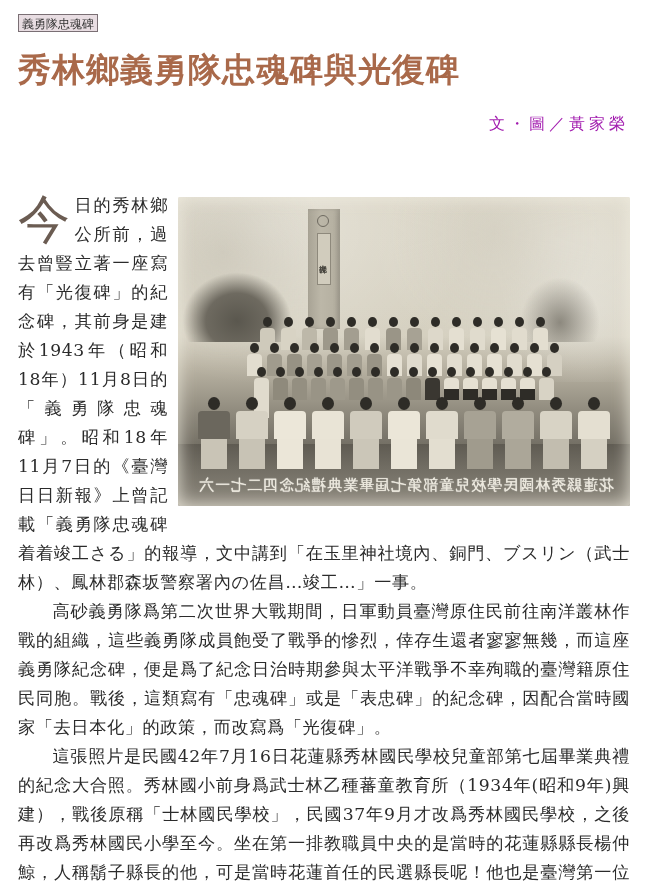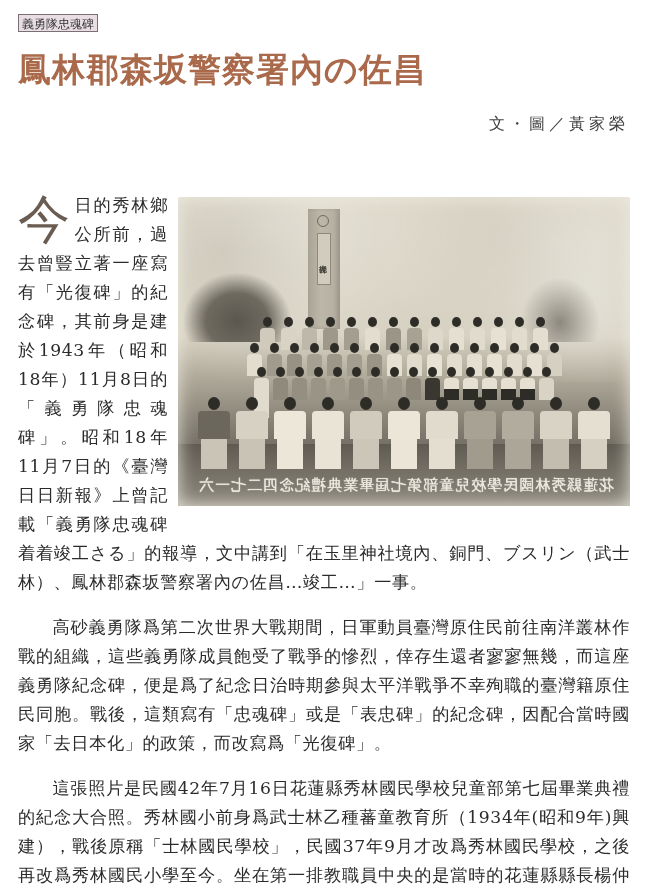--- a/index.html
+++ b/index.html
@@ -13,21 +13,21 @@
       font-family: "DejaVu Sans", sans-serif; font-size: 12px; line-height: 18px; letter-spacing: 0px;
       box-sizing: border-box;
     }
     .title {
       position: absolute; left: 18px; top: 48px; margin: 0;
       font-family: "DejaVu Serif", serif; font-weight: bold; font-size: 33px; line-height: 44px;
       color: #a9694a; letter-spacing: 1px;
     }
     .byline {
       position: absolute; right: 30px; top: 114px;
-      font-size: 16px; letter-spacing: 4px; color: #404040;
+      font-size: 16px; letter-spacing: 4px; color: #a21caf;
     }
     .body-text {
       position: absolute; left: 18px; top: 191px; width: 612px;
       font-size: 17.2px; line-height: 29px; color: #2b2b2b; letter-spacing: 0.6px;
       text-align: justify;
     }
     .photo {
       float: right; width: 452px; height: 309px; margin: 6px 0 6px 10px;
       position: relative; overflow: hidden;
       background:
@@ -92,28 +92,28 @@
     .photo .vignette {
       position: absolute; inset: 0;
       box-shadow: inset 0 0 18px rgba(240,236,224,0.9);
       pointer-events: none;
     }
     .dropcap {
       float: left; font-size: 52px; line-height: 52px; height: 52px; margin: 2px 4px 0 0;
       color: #6b5c52; font-family: "DejaVu Serif", serif;
     }
     p { margin: 0; }
-    .indent { text-indent: 2em; margin-top: 16px; }
+    .indent { text-indent: 2em; }
   </style>
 </head>
 <body>
 
 <div class="tag">義勇隊忠魂碑</div>
 
-<h1 class="title">鳳林郡森坂警察署內の佐昌</h1>
+<h1 class="title">秀林鄉義勇隊忠魂碑與光復碑</h1>
 
 <div class="byline">文・圖／黃家榮</div>
 
 <div class="body-text">
   <div class="photo" title="1953年秀林國民學校第七屆畢業典禮紀念合照，背景為光復碑">
     <div class="sky-stain"></div>
     <div class="tree-left"></div>
     <div class="tree-right"></div>
     <div class="monument">
       <div class="emblem"></div>

